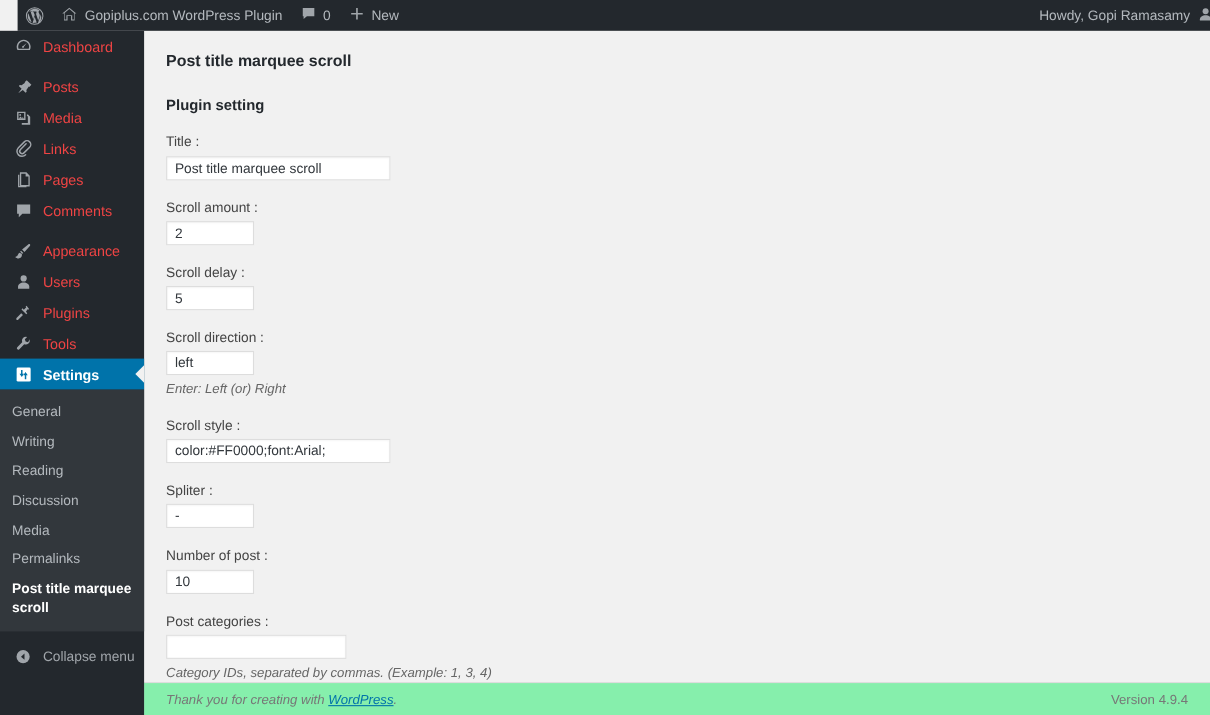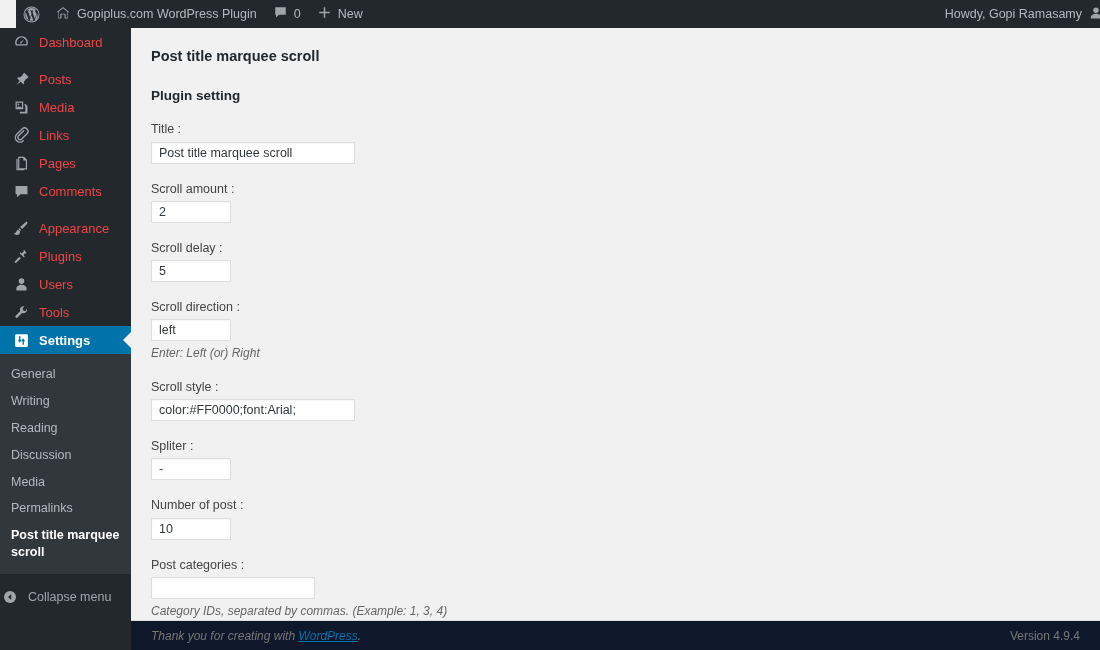--- a/index.html
+++ b/index.html
@@ -83,20 +83,21 @@
     padding: 5px 0 5px 11px;
     color: #b4b9be;
     font-size: 12.5px;
     text-decoration: none;
     line-height: 1.35;
   }
   .submenu a.current { color: #fff; font-weight: bold; }
   .collapse-row {
     display: flex; align-items: center;
     height: 28px;
+    padding-left: 11px;
     margin-top: 9px;
     color: #a0a5aa;
     font-size: 12.5px;
     cursor: pointer;
   }
   .collapse-row .mico { margin-right: 8px; width: 20px; display: inline-flex; justify-content: center; }
 
   
   #wpcontent {
     position: absolute;
@@ -156,21 +157,21 @@
     margin: 5px 0 0 0;
     line-height: 1.3;
   }
 
   
   #wpfooter {
     position: absolute;
     left: 131px; bottom: 0;
     width: 969px; height: 30px;
     border-top: 1px solid #ddd;
-    background: #0f172a;
+    background: #86efac;
     display: flex; align-items: center;
     padding: 0 20px;
     font-size: 12px;
     color: #777;
   }
   #wpfooter .left { font-style: italic; }
   #wpfooter .left a { color: #0073aa; text-decoration: underline; }
   #wpfooter .right { margin-left: auto; }
 </style>
 </head>
@@ -288,34 +289,34 @@
       <svg width="17" height="17" viewBox="0 0 20 20" fill="currentColor">
         <path d="M16.9 2.6c-.6-.6-1.4-.5-2 0L8.3 8.1l2.6 2.6 5.5-6.1c.6-.6.7-1.4.5-2zM7.2 9.3l-1 1.1 2.3 2.3 1.2-1-2.5-2.4zM5.4 11.6C4 12.6 4.2 14 3 15.1c-.6.5-1.3.8-2 .9 1 1 2.1 1.6 3.6 1.6 2 0 3.6-1.6 3.6-3.6 0-.5-.1-1-.3-1.4l-2.5-1z"></path>
       </svg>
     </span>
     <span class="mlabel">Appearance</span>
   </a>
 
   <a class="menu-top">
     <span class="mico">
       <svg width="17" height="17" viewBox="0 0 20 20" fill="currentColor">
-        <path d="M13.1 2.2l-1 1 .7.7-2.6 2.6-1.4-1.4-1.1 1.1 5.1 5.1 1.1-1.1-1.4-1.4L14.1 6l.7.7 1-1-2.7-3.5zM7.4 10.2l-5 5.3c-.5.6-.5 1.3 0 1.8s1.2.4 1.7-.1l5.2-5.1-1.9-1.9z"></path>
-      </svg>
-    </span>
-    <span class="mlabel">Plugins</span>
-  </a>
-
-  <a class="menu-top">
-    <span class="mico">
-      <svg width="17" height="17" viewBox="0 0 20 20" fill="currentColor">
         <circle cx="10" cy="6" r="3.3"></circle>
         <path d="M10 10.4c-3.3 0-6 2-6 4.3V17h12v-2.3c0-2.3-2.7-4.3-6-4.3z"></path>
       </svg>
     </span>
     <span class="mlabel">Users</span>
+  </a>
+
+  <a class="menu-top">
+    <span class="mico">
+      <svg width="17" height="17" viewBox="0 0 20 20" fill="currentColor">
+        <path d="M13.1 2.2l-1 1 .7.7-2.6 2.6-1.4-1.4-1.1 1.1 5.1 5.1 1.1-1.1-1.4-1.4L14.1 6l.7.7 1-1-2.7-3.5zM7.4 10.2l-5 5.3c-.5.6-.5 1.3 0 1.8s1.2.4 1.7-.1l5.2-5.1-1.9-1.9z"></path>
+      </svg>
+    </span>
+    <span class="mlabel">Plugins</span>
   </a>
 
   <a class="menu-top">
     <span class="mico">
       <svg width="17" height="17" viewBox="0 0 20 20" fill="currentColor">
         <path d="M16.4 5.3a4.4 4.4 0 0 1-5.8 5.3l-5.2 5.2a1.5 1.5 0 0 1-2.2-2.1l5.2-5.2a4.4 4.4 0 0 1 5.3-5.8l-2.4 2.4.8 2.6 2.6.8 1.7-3.2z"></path>
       </svg>
     </span>
     <span class="mlabel">Tools</span>
   </a>

